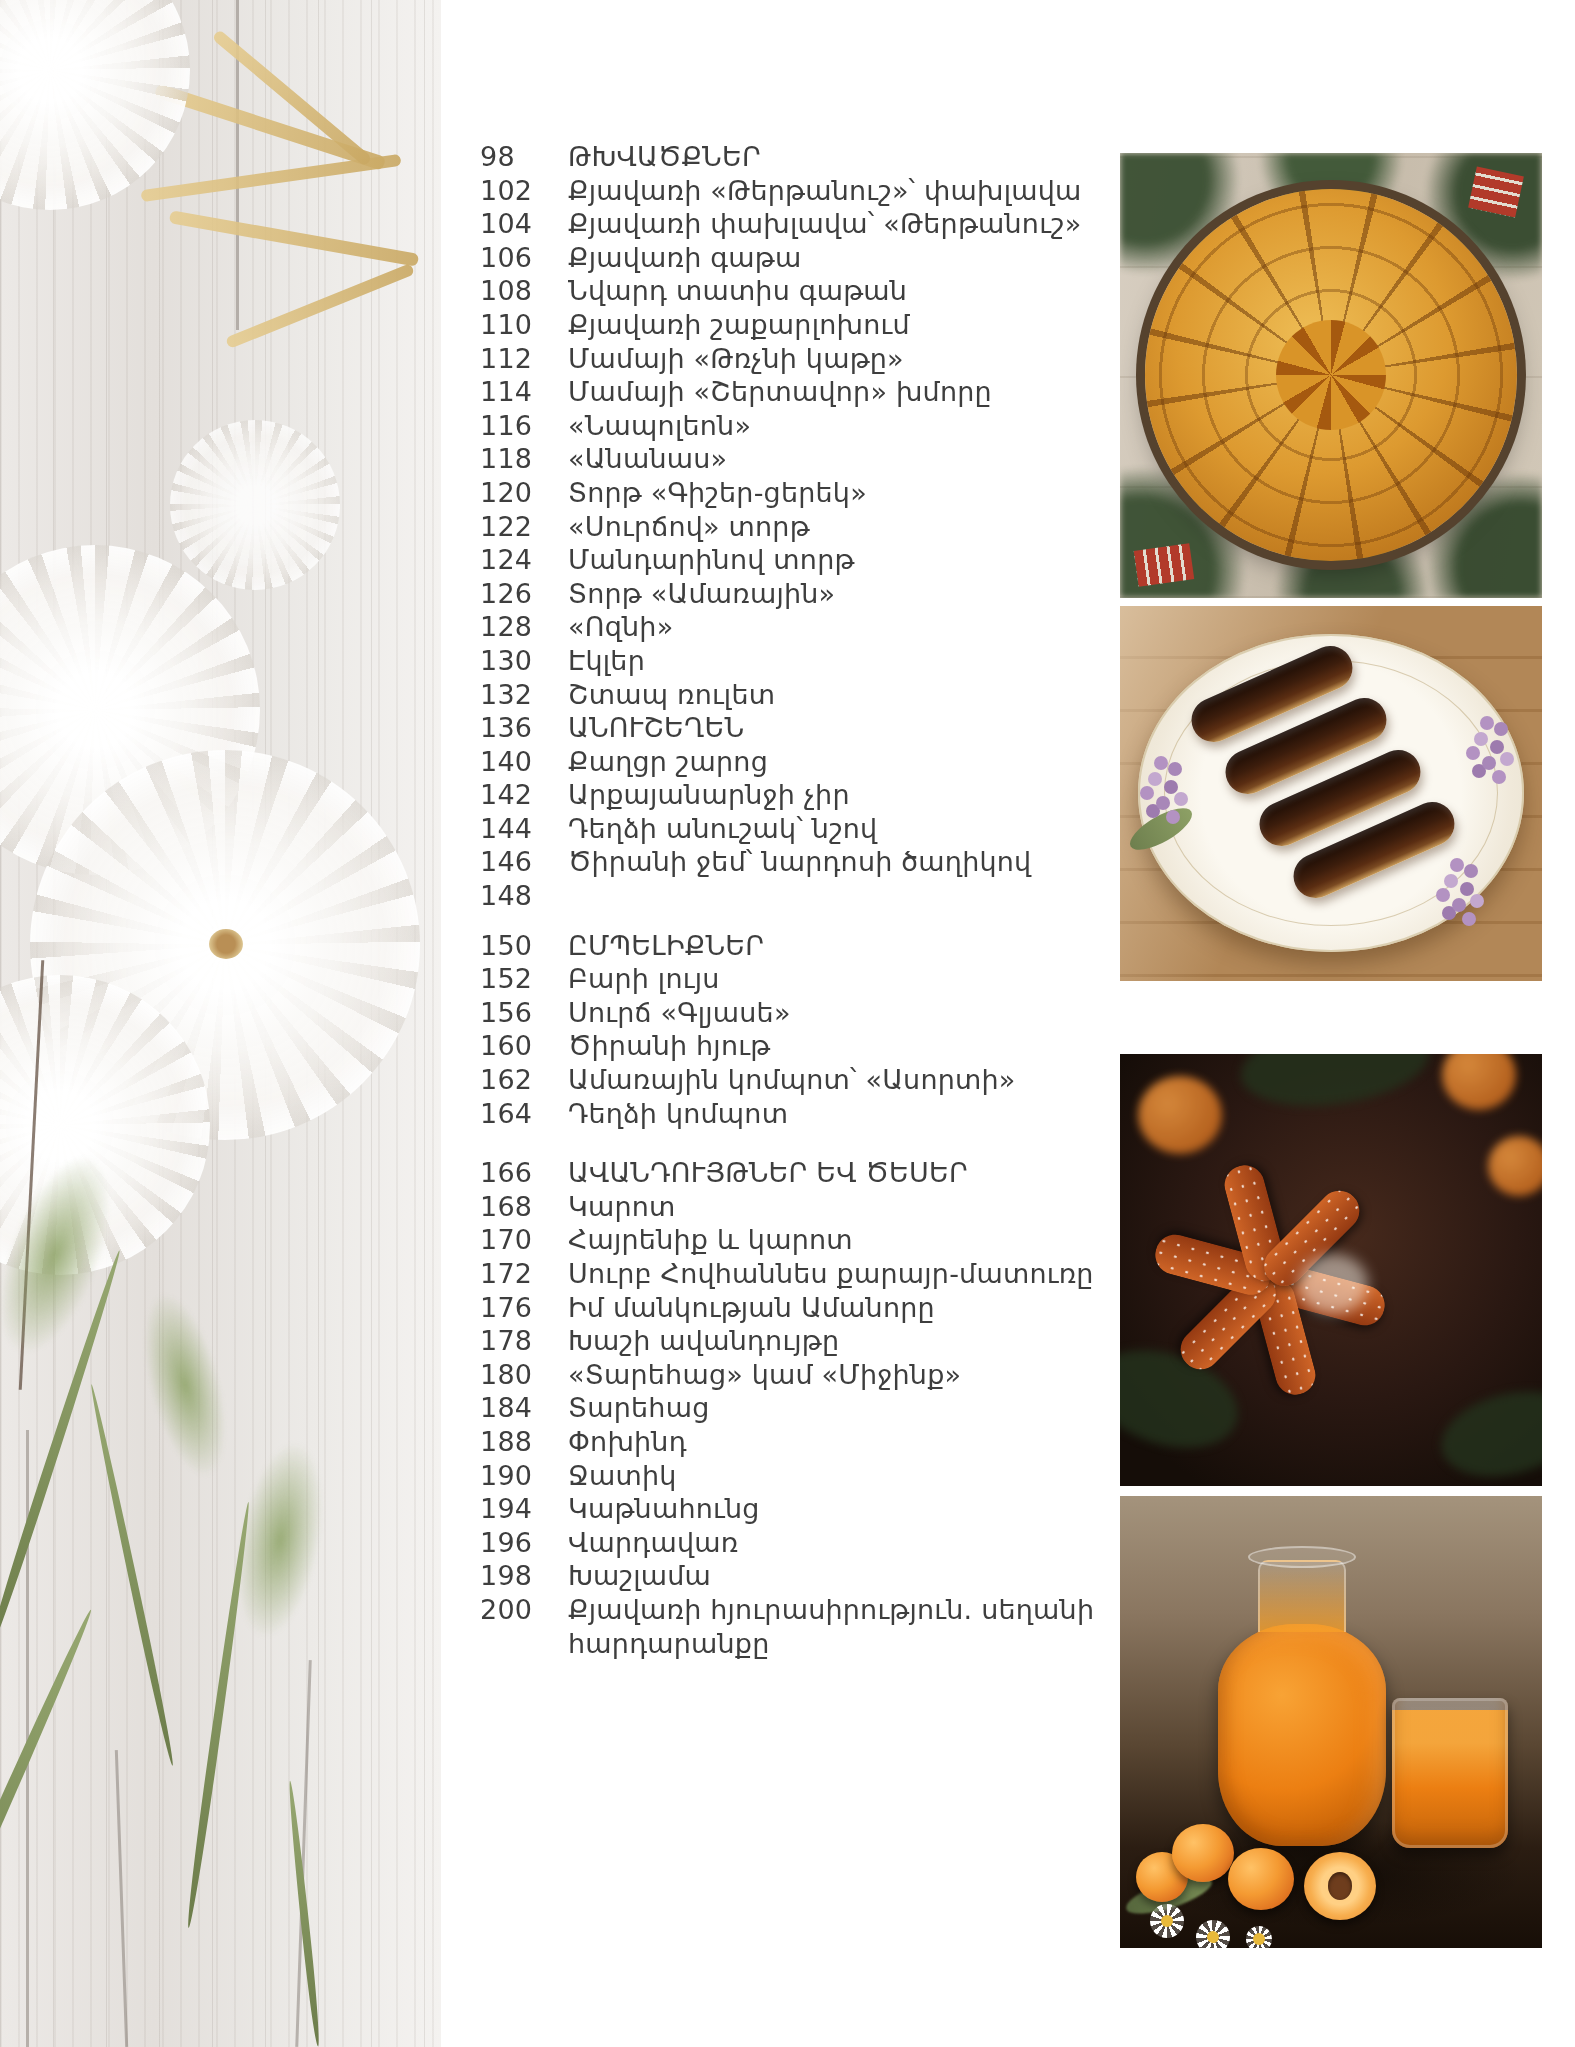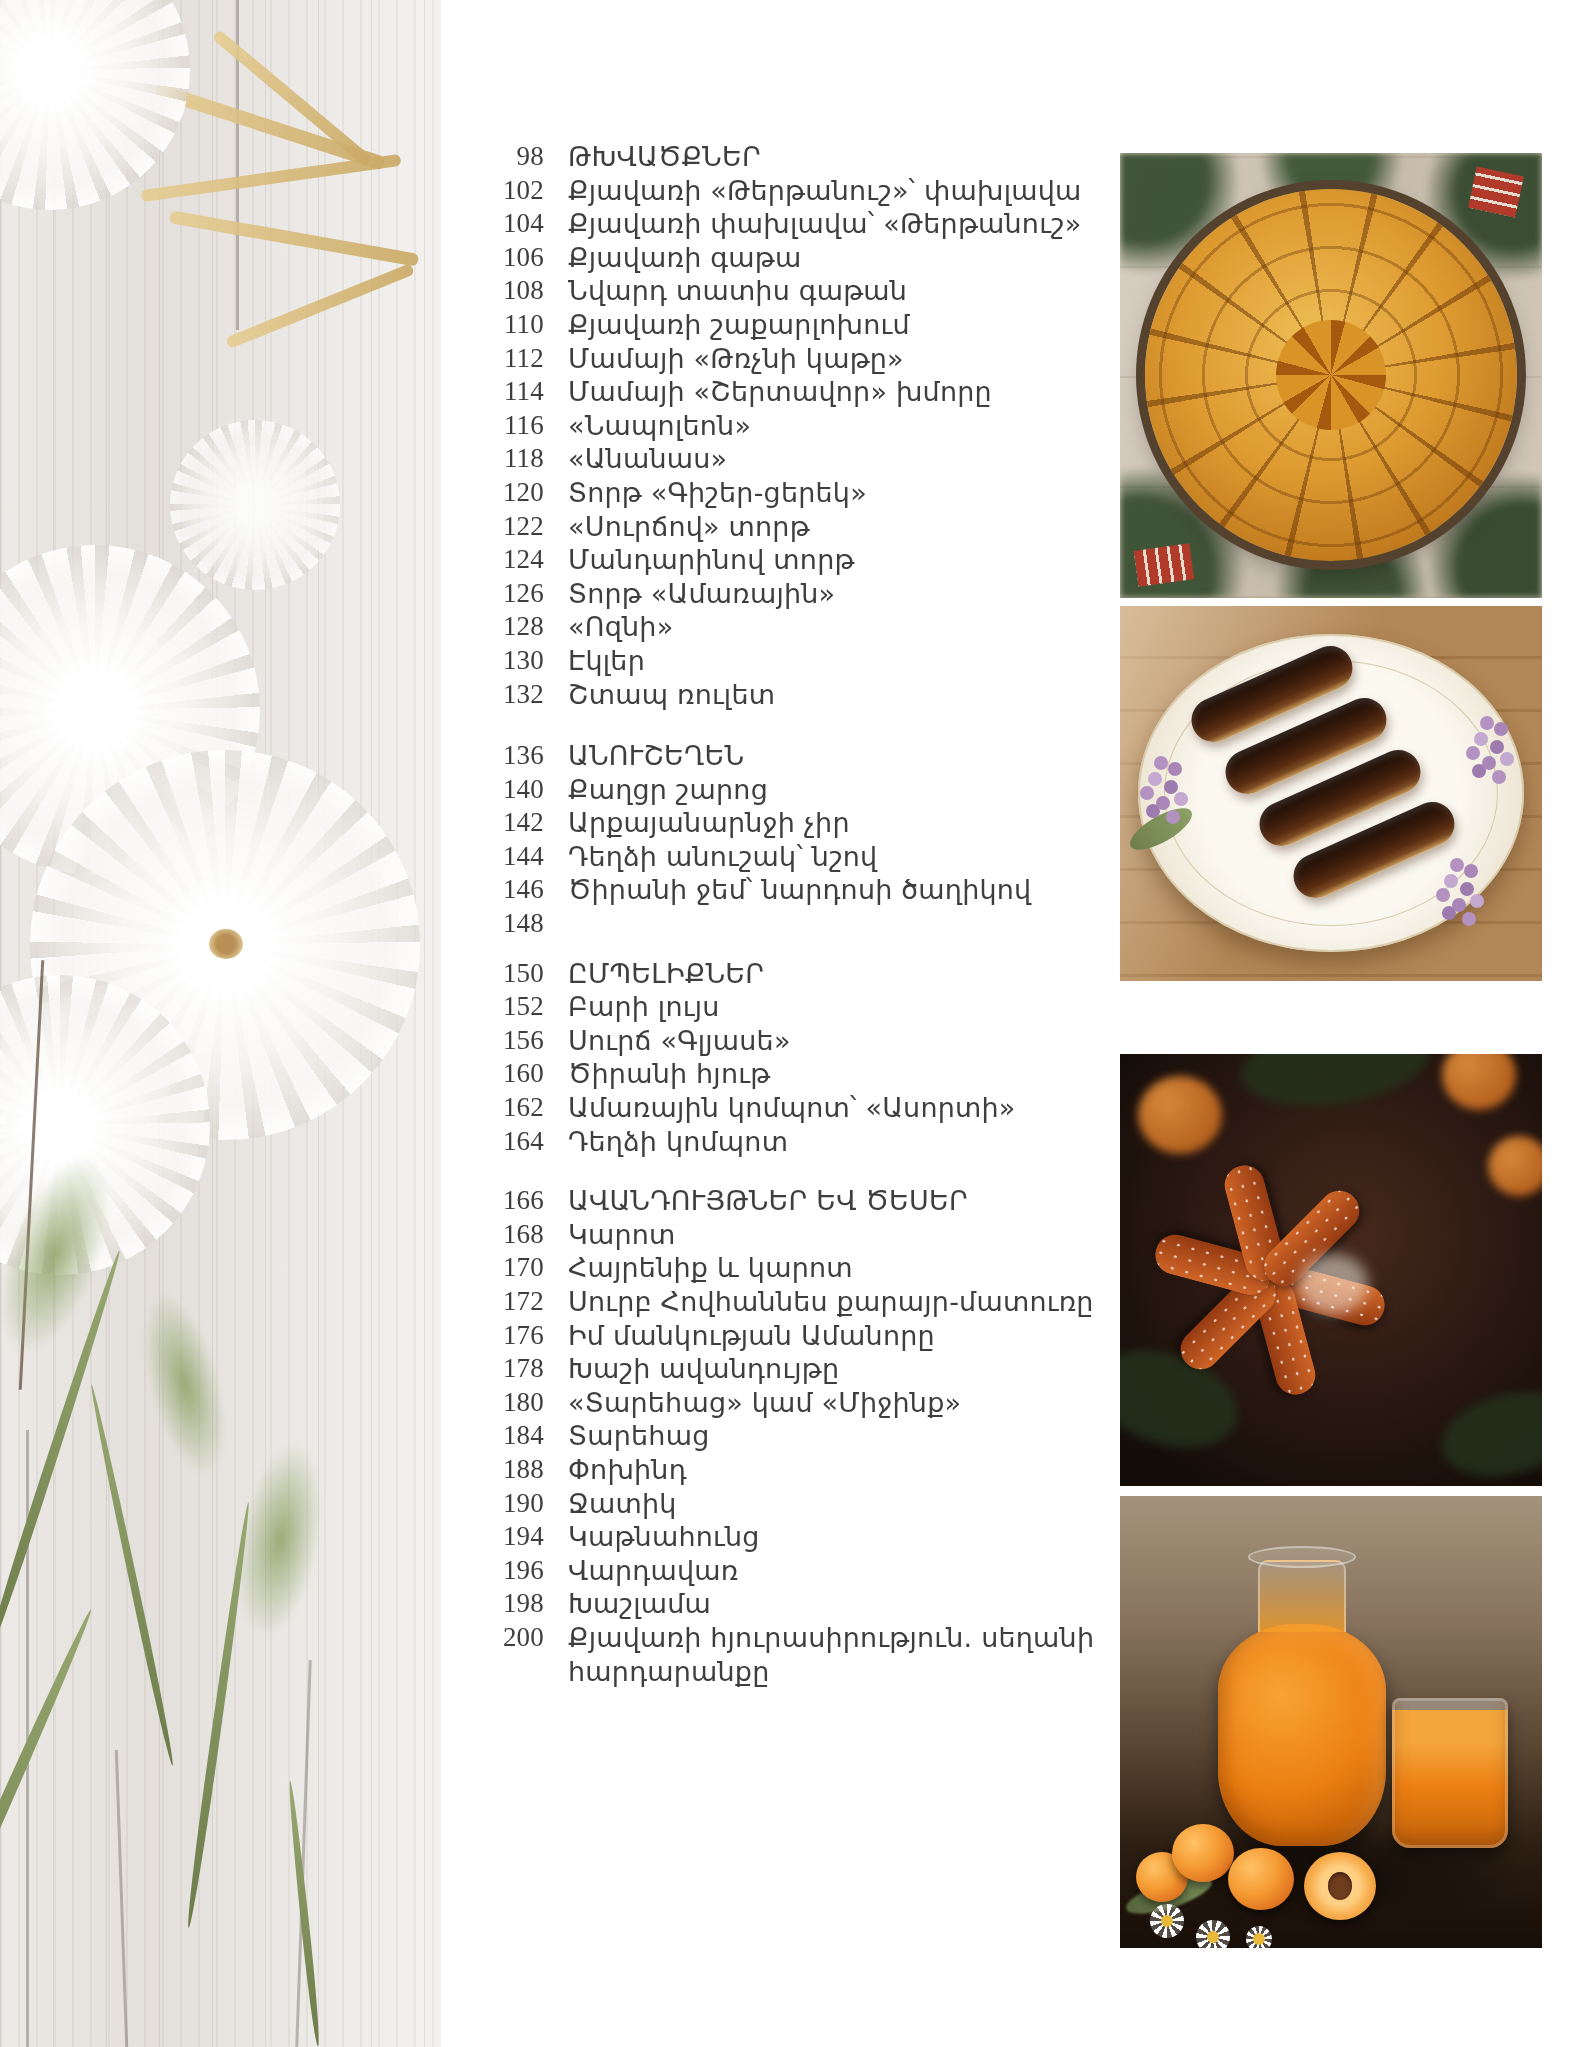--- a/index.html
+++ b/index.html
@@ -48,25 +48,25 @@
   .blade.b3{left:214px;top:1500px;width:9px;height:430px;transform:rotate(8deg);}
   .blade.b4{left:-8px;top:1590px;width:12px;height:457px;transform:rotate(24deg);}
   .blade.b5{left:300px;top:1780px;width:8px;height:267px;transform:rotate(-6deg);}
   .tuft{position:absolute;background:radial-gradient(ellipse,rgba(140,162,100,.85),rgba(140,162,100,0) 70%);filter:blur(2px);}
   .tuft.t1{left:10px;top:1150px;width:90px;height:210px;transform:rotate(20deg);}
   .tuft.t2{left:150px;top:1290px;width:70px;height:190px;transform:rotate(-14deg);}
   .tuft.t3{left:240px;top:1440px;width:80px;height:200px;transform:rotate(10deg);}
 
   
   .toc{position:absolute;left:480px;top:140px;width:575px;color:#3e3e3e;}
-  .toc-section + .toc-section{margin-top:28px;}
+  .toc-section + .toc-section{}
   .toc-section:nth-child(3){margin-top:16px;}
   .toc-section:nth-child(4){margin-top:26px;}
   .toc-row{display:flex;line-height:33.6px;font-size:27px;white-space:nowrap;letter-spacing:.2px;}
-  .toc-num{flex:none;width:64px;text-align:right;font-feature-settings:"tnum";font-family:Liberation Serif, serif;}
+  .toc-num{flex:none;width:64px;font-feature-settings:"tnum";}
   .toc-title{flex:none;margin-left:24px;}
 
   
   .photo{position:absolute;left:1080px;width:422px;overflow:hidden;}
   .photo *{position:absolute;}
 
   
   .photo-baklava{top:137px;height:445px;
     background:
       repeating-linear-gradient(0deg, rgba(125,108,88,.16) 0 2px, rgba(0,0,0,0) 2px 110px),

